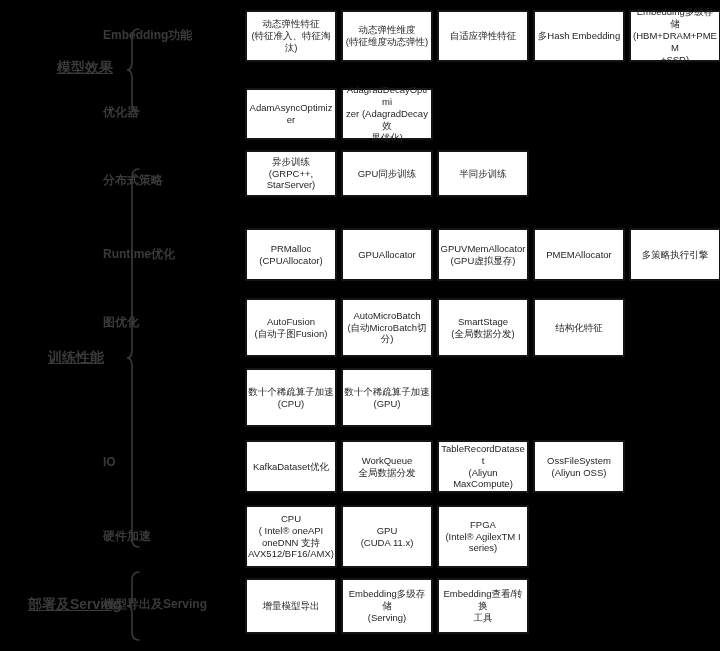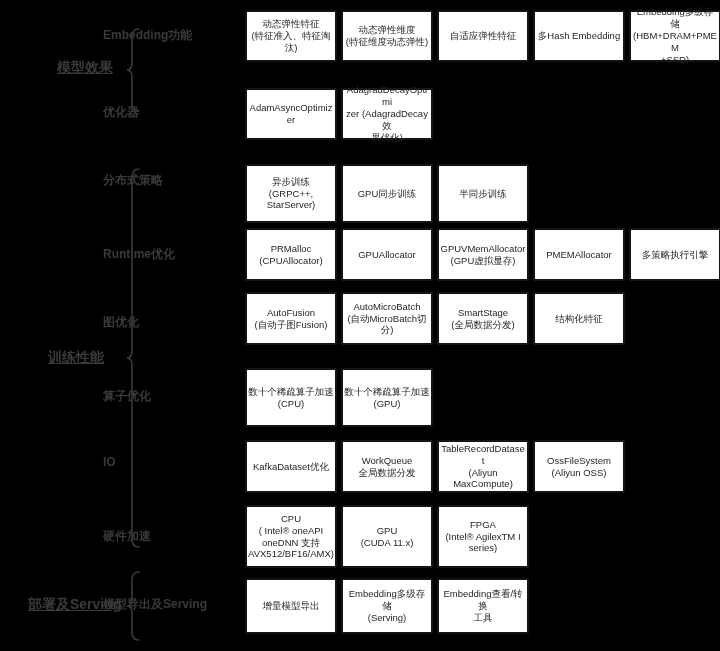--- a/index.html
+++ b/index.html
@@ -19,23 +19,23 @@
   .brace path{stroke:#3a3a3a;stroke-width:1.6;fill:none;stroke-linecap:round;}
   .row{position:absolute;left:245px;display:flex;gap:4px;align-items:stretch;}
   .box{
     box-sizing:border-box;width:92px;background:#ffffff;border:2px solid #141414;
     border-radius:1px;color:#1f1f1f;font-size:9.5px;line-height:1.25;
     display:flex;align-items:center;justify-content:center;text-align:center;
     padding:18px 1px;white-space:pre-line;overflow-wrap:anywhere;word-break:break-word;
   }
   .r1{top:10px;height:52px}
   .r2{top:88px;height:52px}
-  .r3{top:164px;height:59px}
+  .r3{top:150px;height:47px}
   .r4{top:228px;height:53px}
-  .r5{top:292px;height:53px}
+  .r5{top:298px;height:59px}
   .r6{top:368px;height:59px}
   .r7{top:440px;height:53px}
   .r8{top:505px;height:63px}
   .r9{top:578px;height:56px}
 </style>
 </head>
 <body>
 
 <div class="canvas">
 
@@ -51,21 +51,20 @@
   </svg>
   <svg class="brace" style="top:571px" width="14" height="70" viewBox="0 0 14 70">
     <path d="M13 1 Q6 1 6 9 L6 27 Q6 35 1 35 Q6 35 6 43 L6 61 Q6 69 13 69"></path>
   </svg>
 
   <div class="slabel" style="top:35px">Embedding功能</div>
   <div class="slabel" style="top:112px">优化器</div>
   <div class="slabel" style="top:180px">分布式策略</div>
   <div class="slabel" style="top:254px">Runtime优化</div>
   <div class="slabel" style="top:322px">图优化</div>
-  <div class="slabel" style="top:396px">算子优化</div>
   <div class="slabel" style="top:462px">IO</div>
   <div class="slabel" style="top:536px">硬件加速</div>
   <div class="slabel" style="top:604px">模型导出及Serving</div>
 
   <div class="row r1">
     <div class="box">动态弹性特征
 (特征准入、特征淘汰)</div>
     <div class="box">动态弹性维度
 (特征维度动态弹性)</div>
     <div class="box">自适应弹性特征</div>

